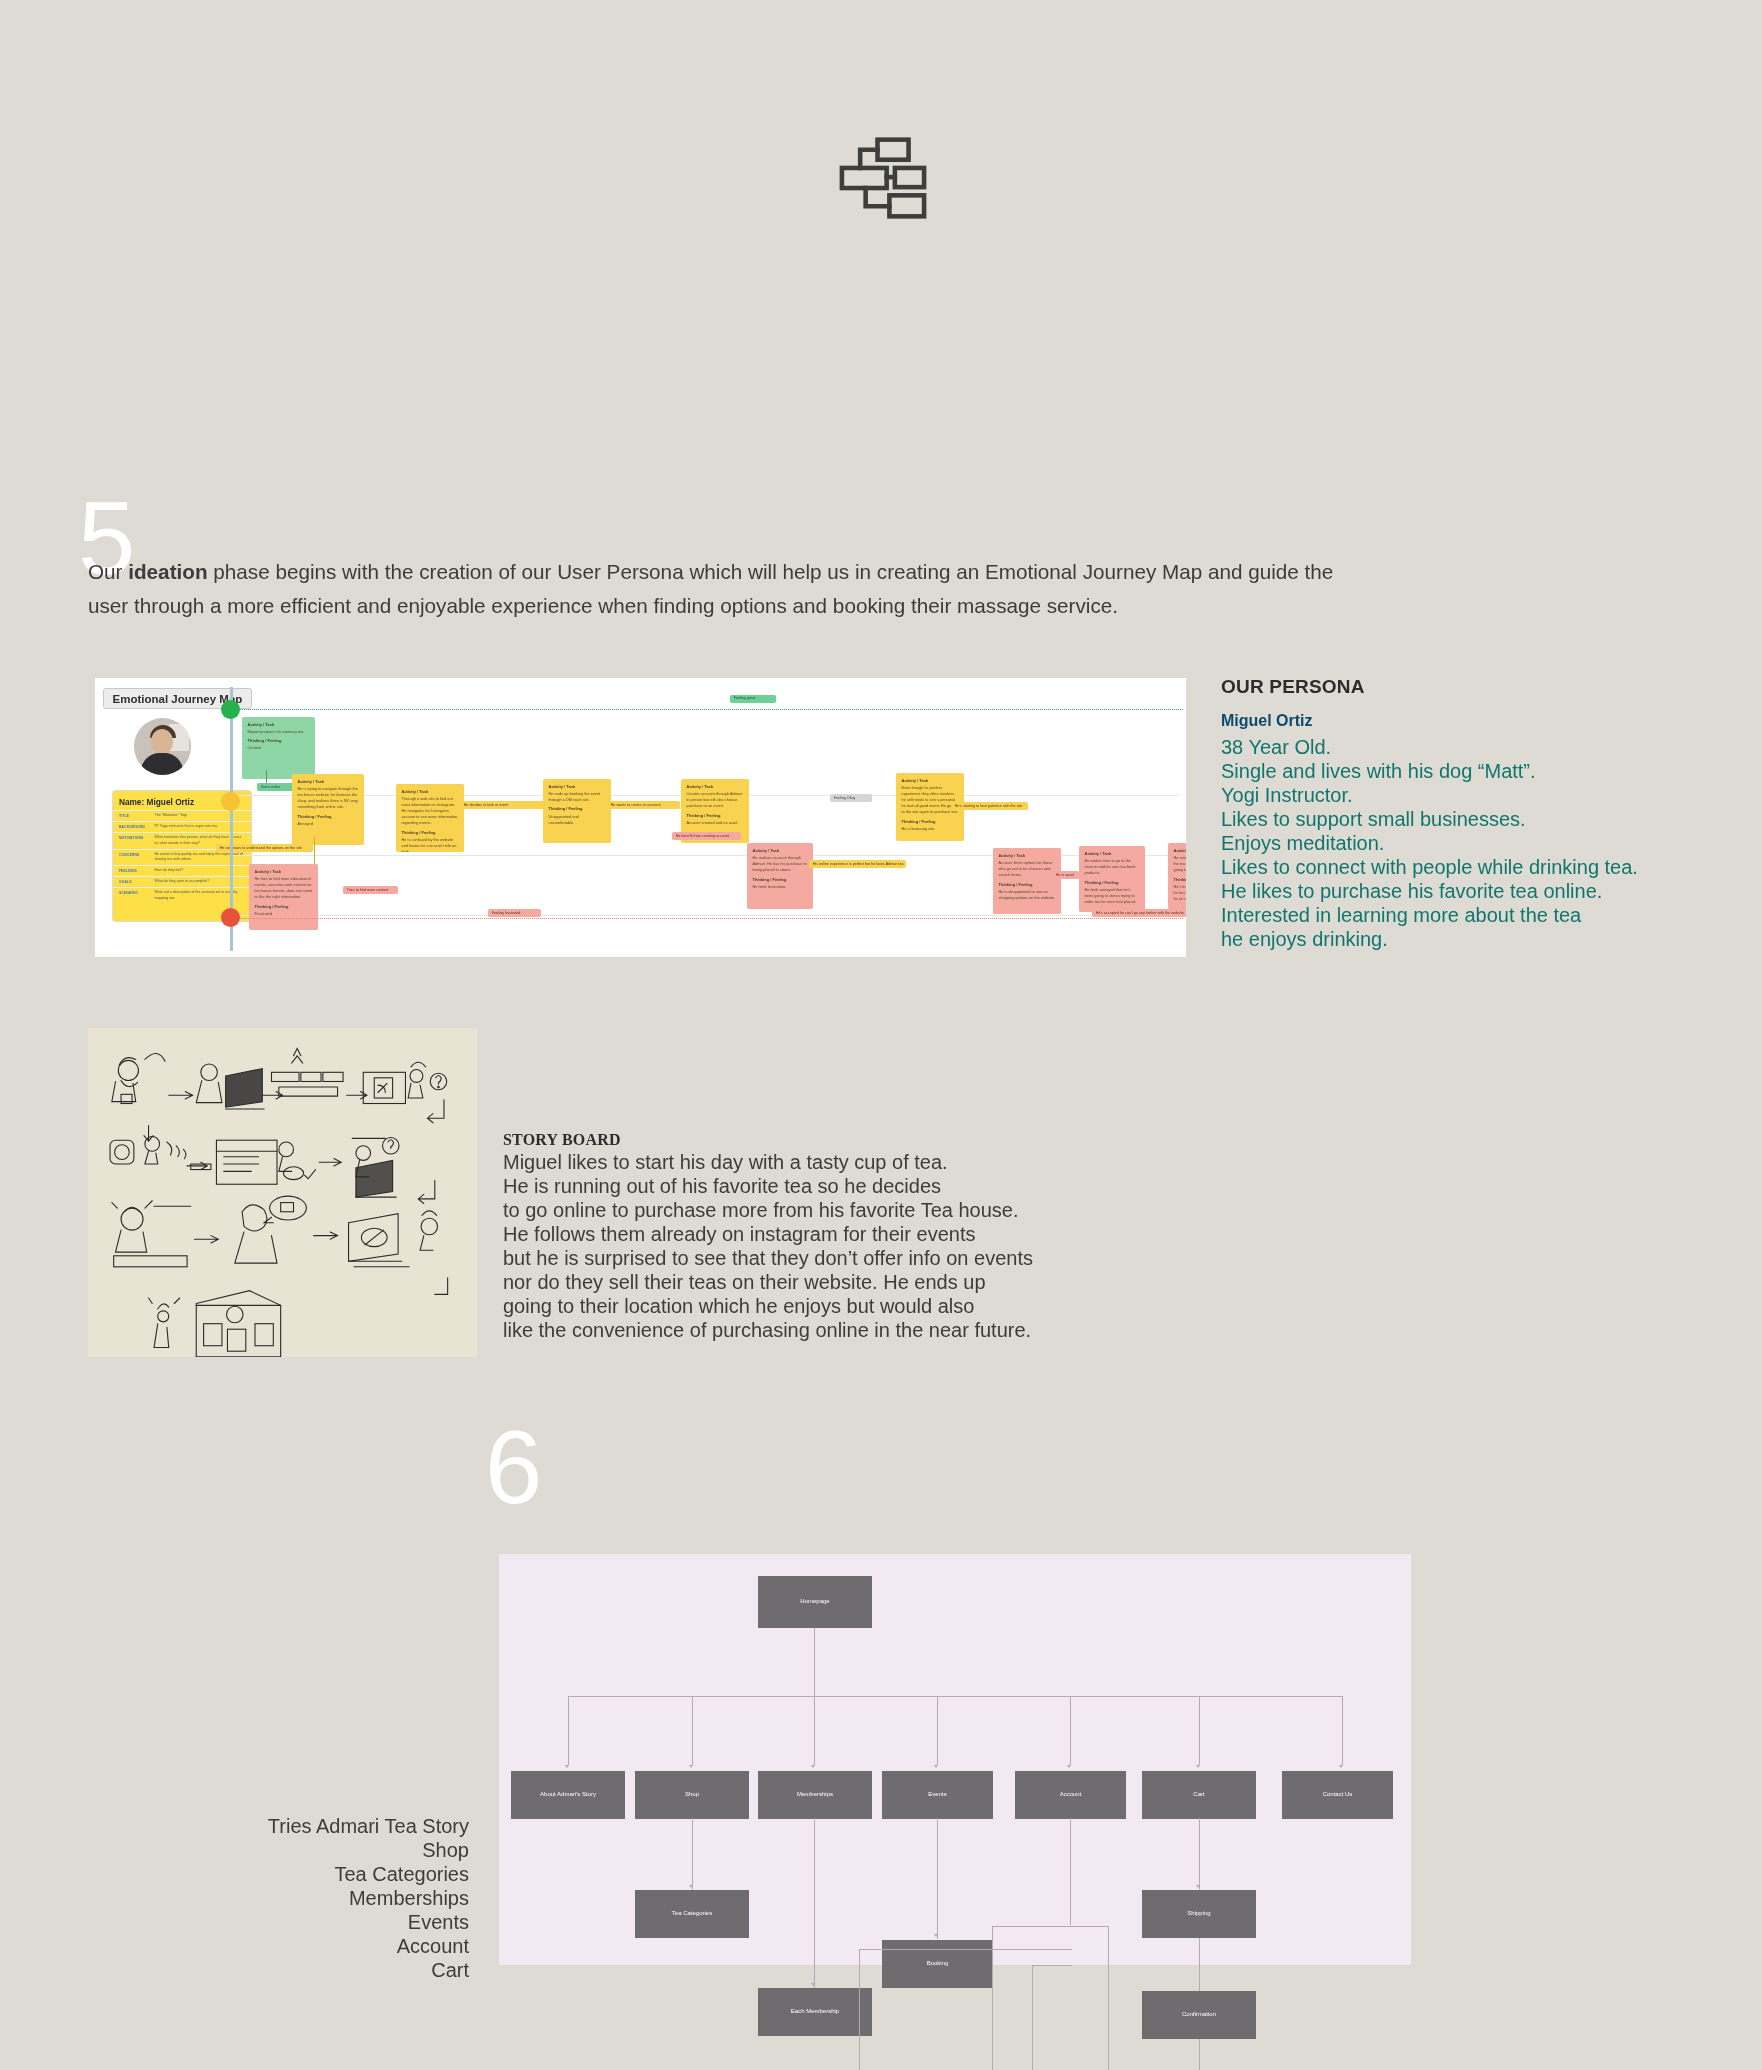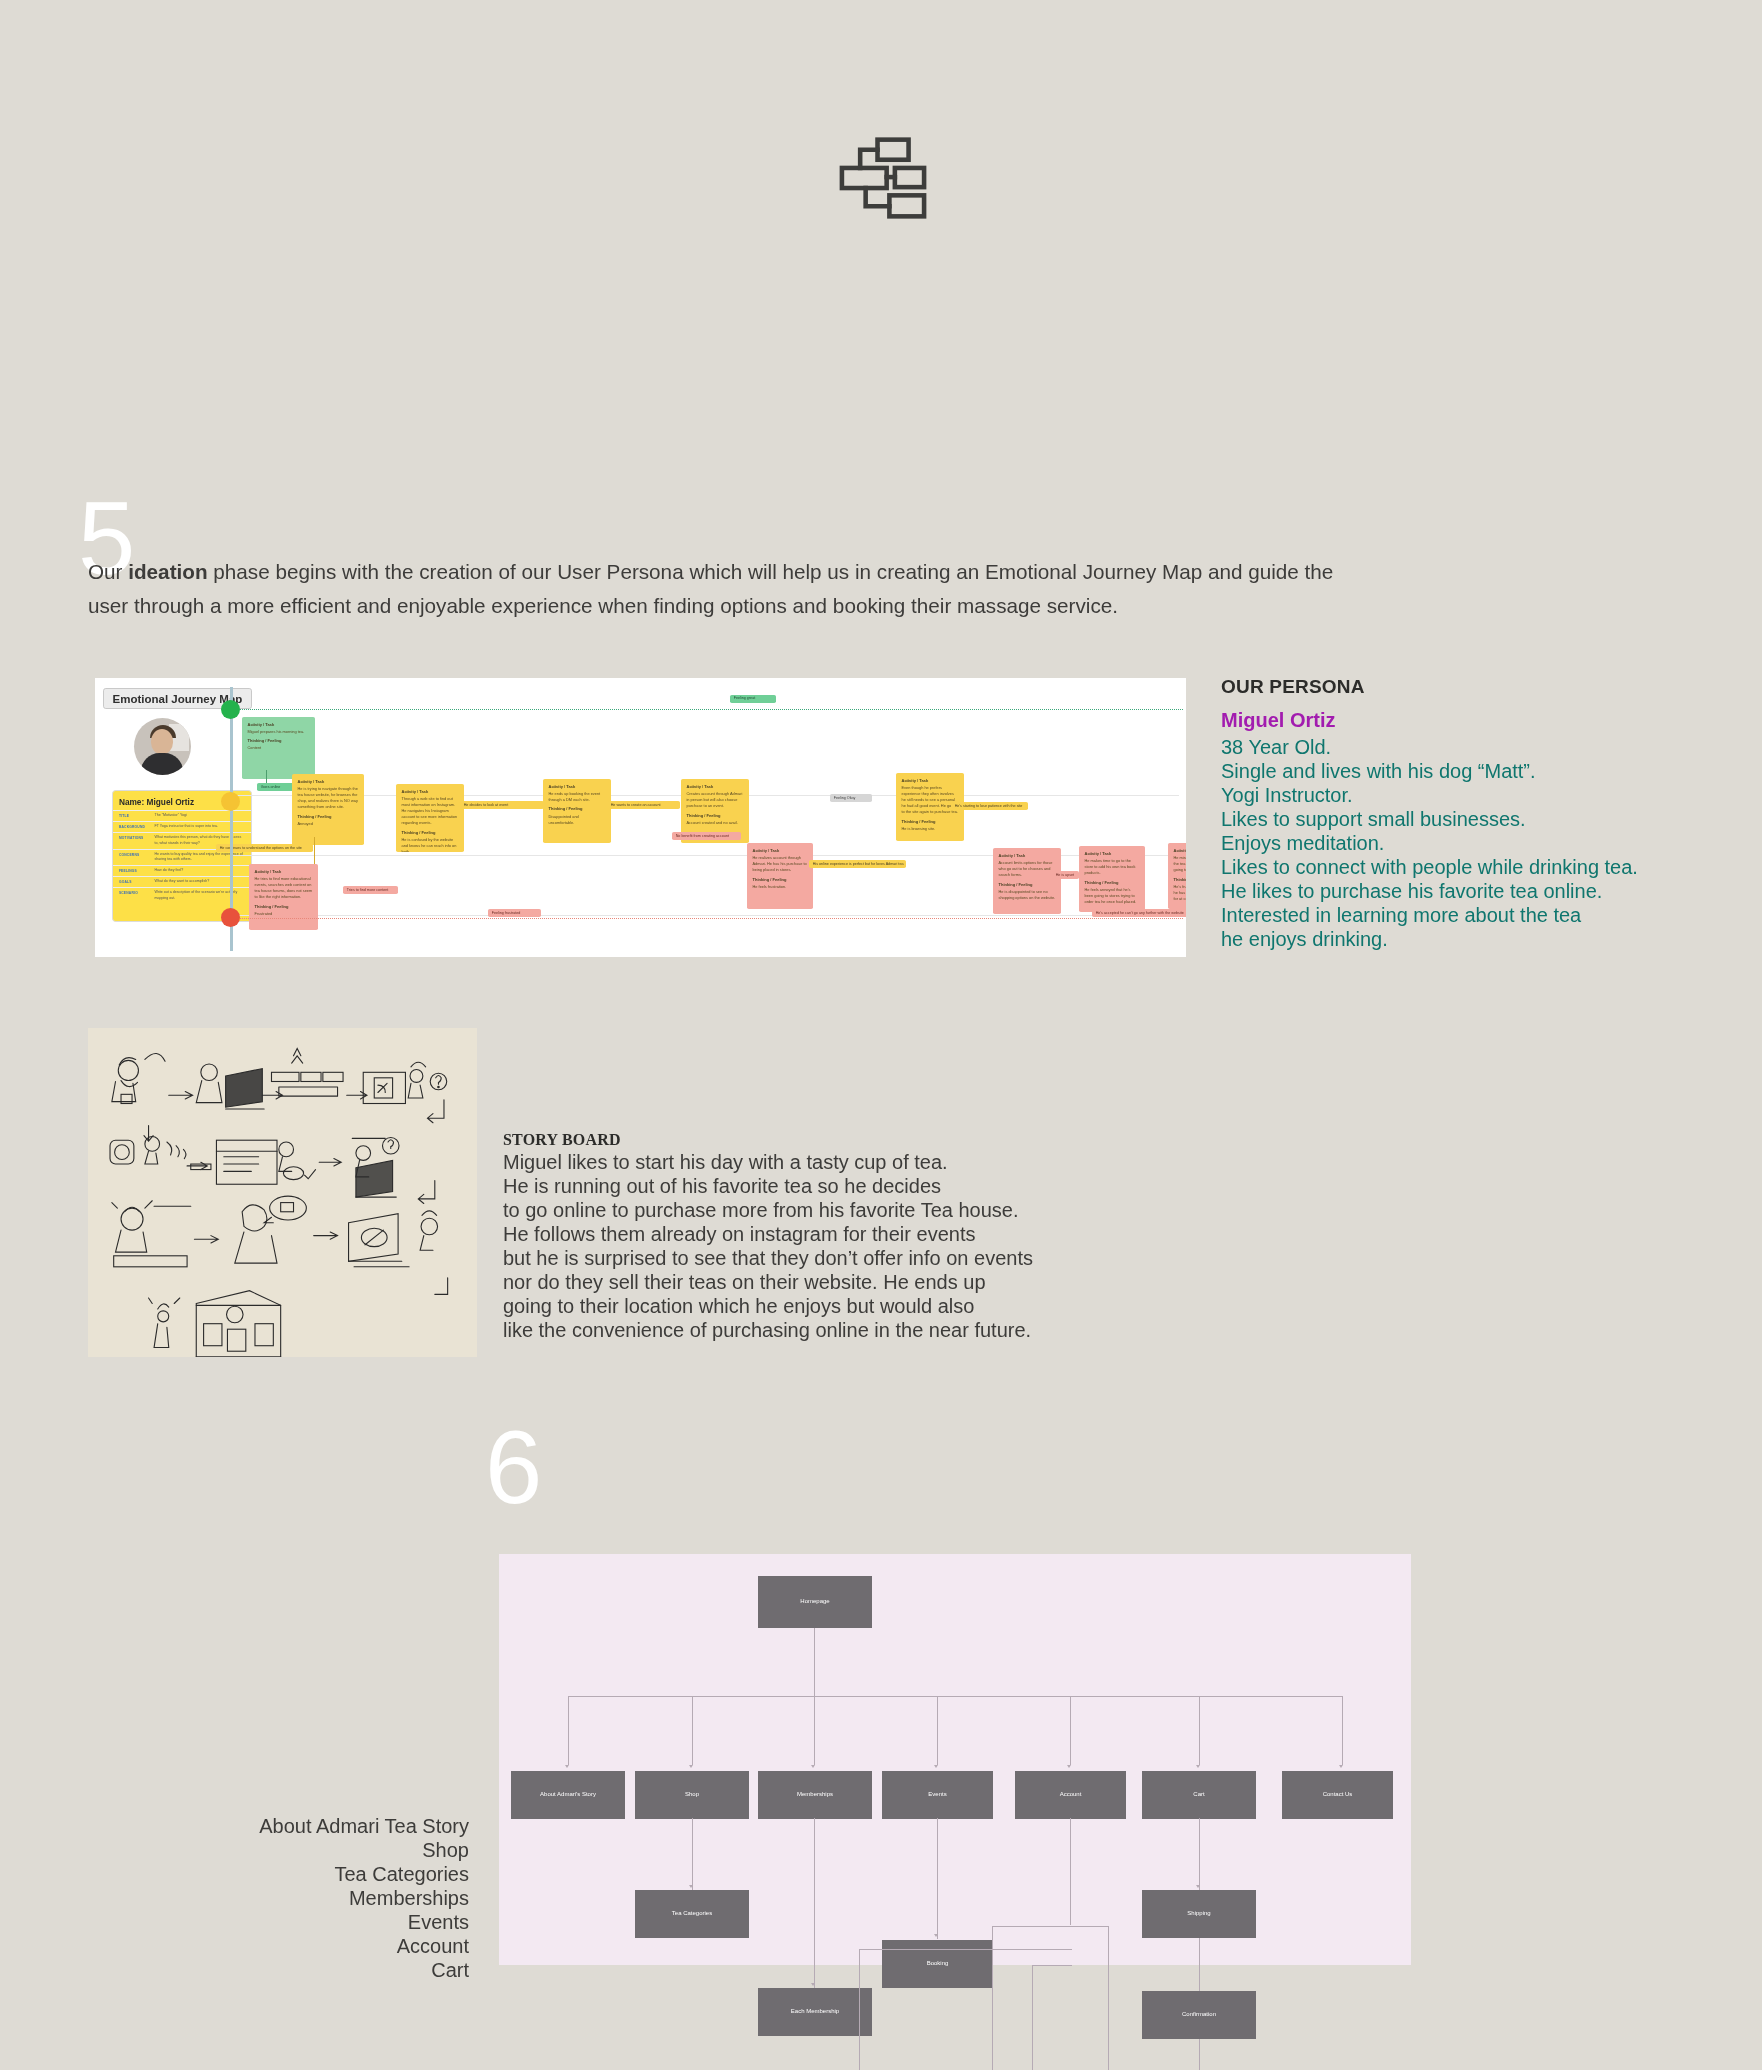--- a/index.html
+++ b/index.html
@@ -72,21 +72,21 @@
     line-height:1.3;color:#4a4023;white-space:nowrap;overflow:hidden;}
   .tag.g{background:#6fcf97;color:#1e4d33;}
   .tag.y{background:#f9d24f;}
   .tag.r{background:#f4a9a1;color:#6b2c25;}
   .tag.gy{background:#d6d6d6;color:#444;}
   .conn{position:absolute;border-color:#b9b0a6;border-style:solid;border-width:0;}
 
   
   .persona{position:absolute;left:1221px;top:676px;width:514px;}
   .persona h4{margin:0 0 9.2px 0;font-size:19px;font-weight:700;color:#2c2c2a;letter-spacing:0.2px;}
-  .persona .pname{font-size:20px;font-weight:700;color:#a21caf;line-height:27.5px;}
+  .persona .pname{font-size:16px;font-weight:700;color:#0c4a6e;line-height:27.5px;}
   .persona ul{margin:0;padding:0;list-style:none;}
   .persona li{font-size:20px;line-height:24px;color:#0f766e;}
 
   
   .sb-img{position:absolute;left:88px;top:1028px;width:389px;height:329px;
     background:#e9e3d4;overflow:hidden;}
   .sb-img svg{position:absolute;inset:0;}
   .sb-text{position:absolute;left:503px;top:1131px;width:569px;}
   .sb-text h4{margin:0 0 0.9px 0;font-size:16px;font-weight:700;color:#2c2c2a;letter-spacing:0.2px;font-family:Liberation Serif, serif;}
   .sb-text p{margin:0;font-size:20px;line-height:24px;color:#3d3c3a;}
@@ -449,21 +449,21 @@
 
     <div class="sm-line" style="left:360px;top:395px;width:213px;height:0.9px;"></div>
     <div class="sm-line" style="left:360px;top:395px;width:0.9px;height:250px;"></div>
 
     <div class="sm-line" style="left:533px;top:411px;width:40px;height:0.9px;"></div>
     <div class="sm-line" style="left:533px;top:411px;width:0.9px;height:256px;"></div>
 
   </div>
 
   <div class="navlist">
-    <div>About Admari Tea Story</div>
+    <div>Tries Admari Tea Story</div>
     <div>Shop</div>
     <div>Tea Categories</div>
     <div>Memberships</div>
     <div>Events</div>
     <div>Account</div>
     <div>Cart</div>
   </div>
 
 </div>
 

